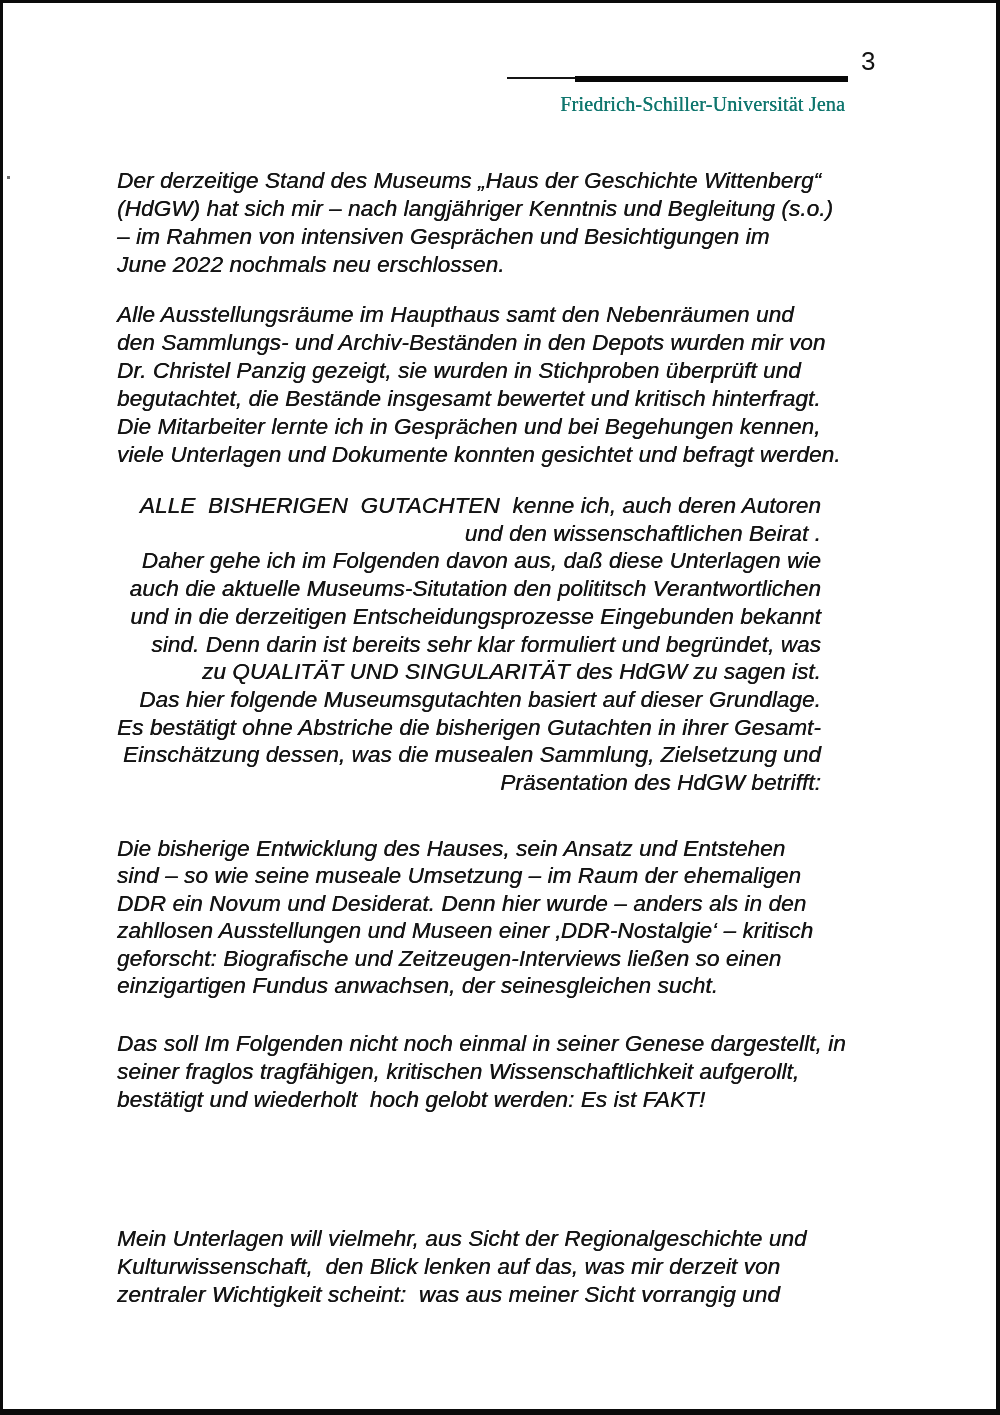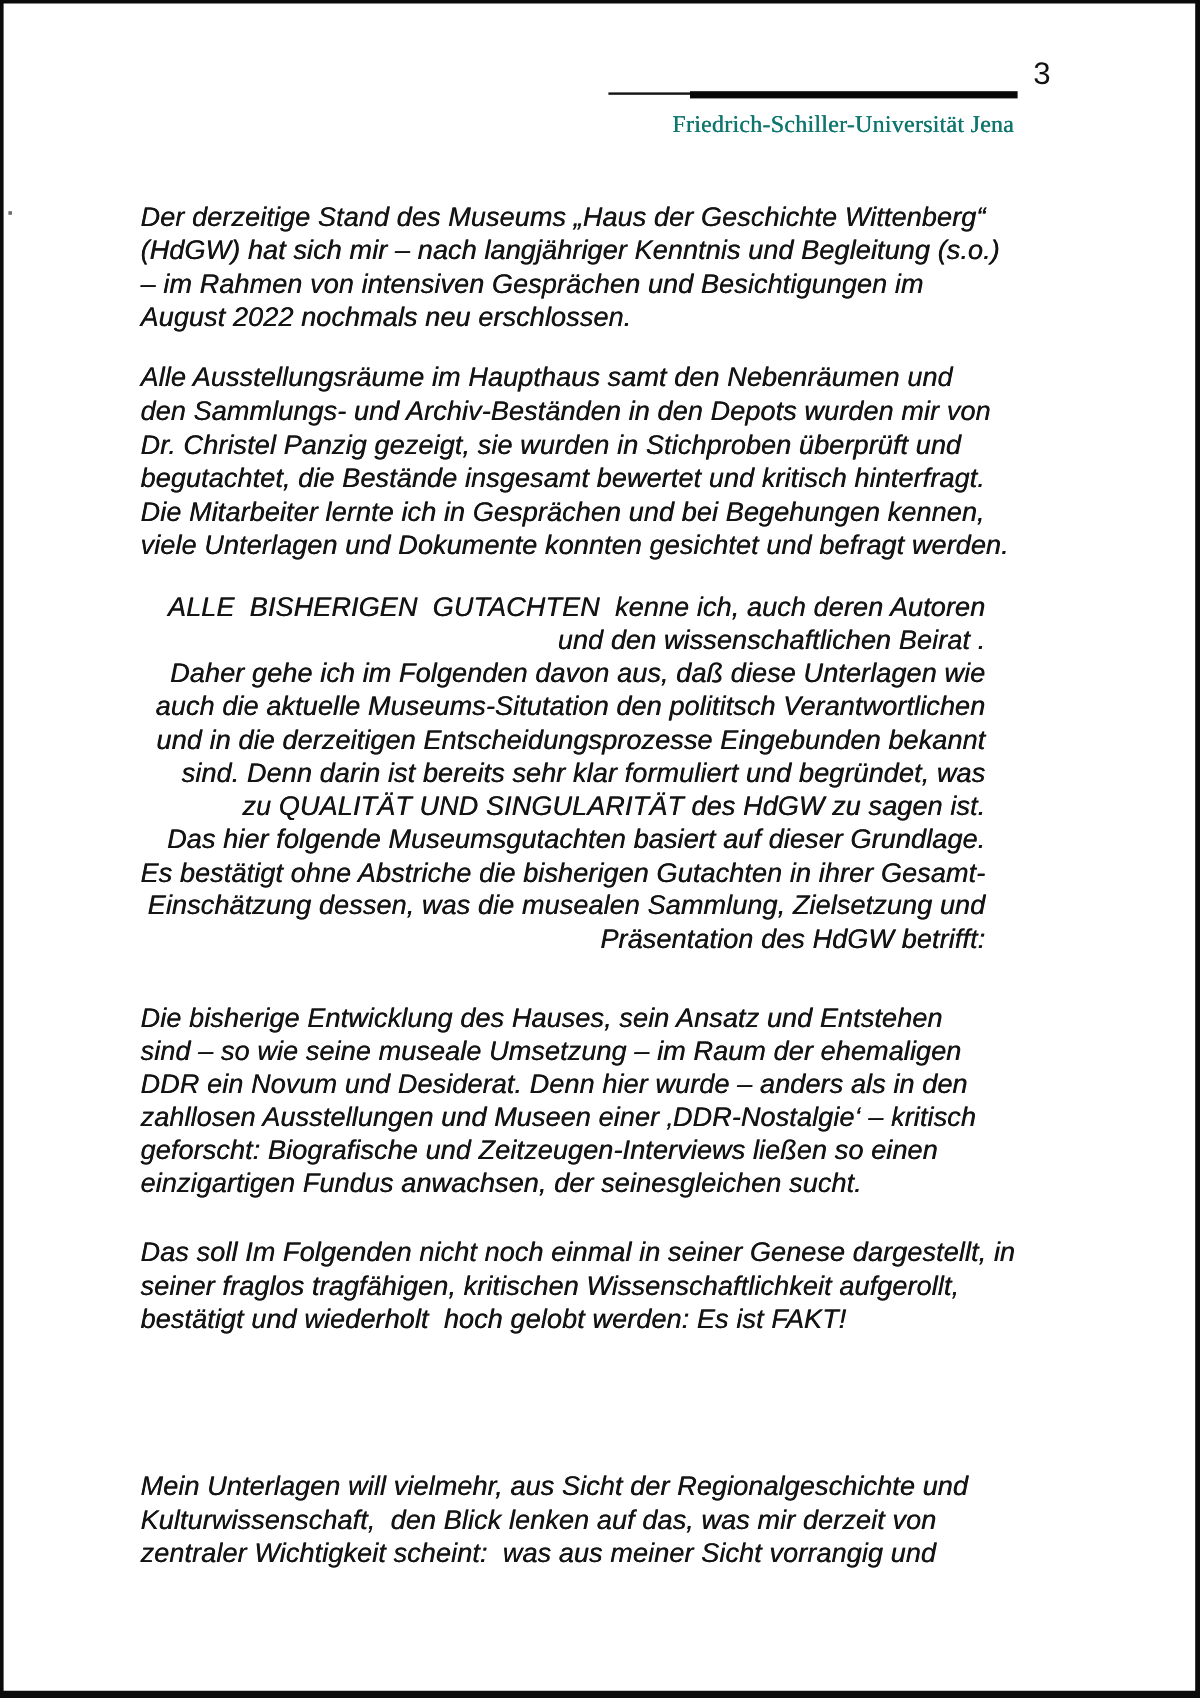--- a/index.html
+++ b/index.html
@@ -83,21 +83,21 @@
 <div class="header-title">Friedrich-Schiller-Universität Jena</div>
 
 <div class="page-number">3</div>
 
 <div class="rule-thin"></div>
 <div class="rule-thick"></div>
 
 <div class="para p1">Der derzeitige Stand des Museums „Haus der Geschichte Wittenberg“
 (HdGW) hat sich mir – nach langjähriger Kenntnis und Begleitung (s.o.)
 – im Rahmen von intensiven Gesprächen und Besichtigungen im
-August 2022 nochmals neu erschlossen.</div>
+June 2022 nochmals neu erschlossen.</div>
 
 <div class="para p2">Alle Ausstellungsräume im Haupthaus samt den Nebenräumen und
 den Sammlungs- und Archiv-Beständen in den Depots wurden mir von
 Dr. Christel Panzig gezeigt, sie wurden in Stichproben überprüft und
 begutachtet, die Bestände insgesamt bewertet und kritisch hinterfragt.
 Die Mitarbeiter lernte ich in Gesprächen und bei Begehungen kennen,
 viele Unterlagen und Dokumente konnten gesichtet und befragt werden.</div>
 
 <div class="para p3">ALLE  BISHERIGEN  GUTACHTEN  kenne ich, auch deren Autoren
 und den wissenschaftlichen Beirat .

